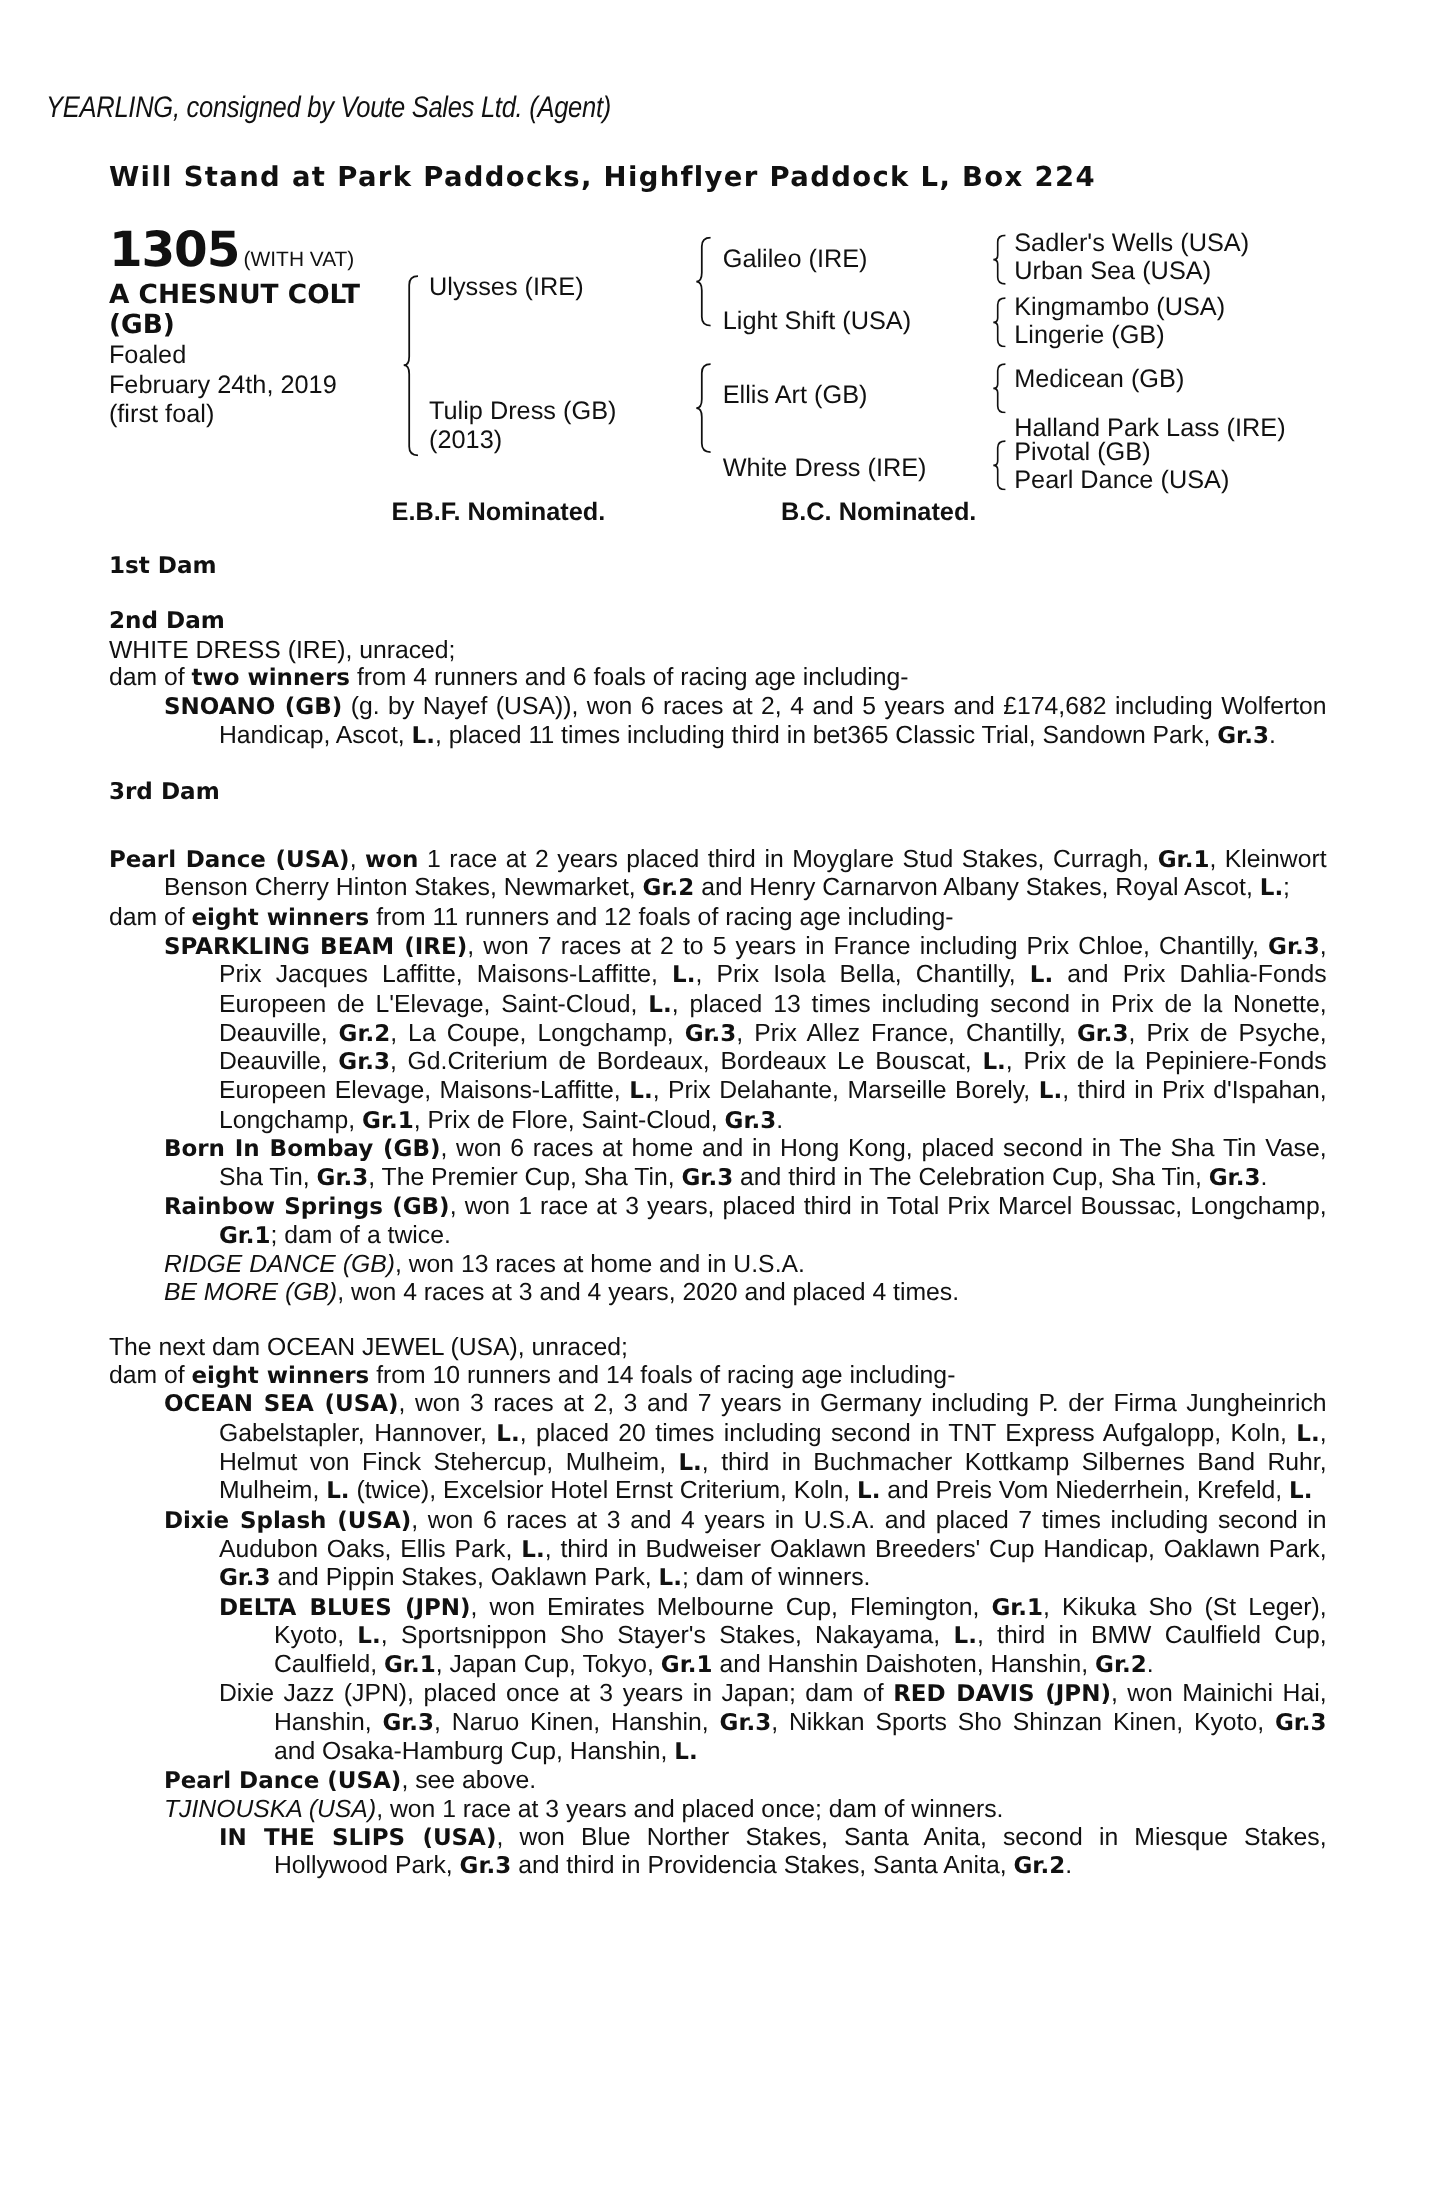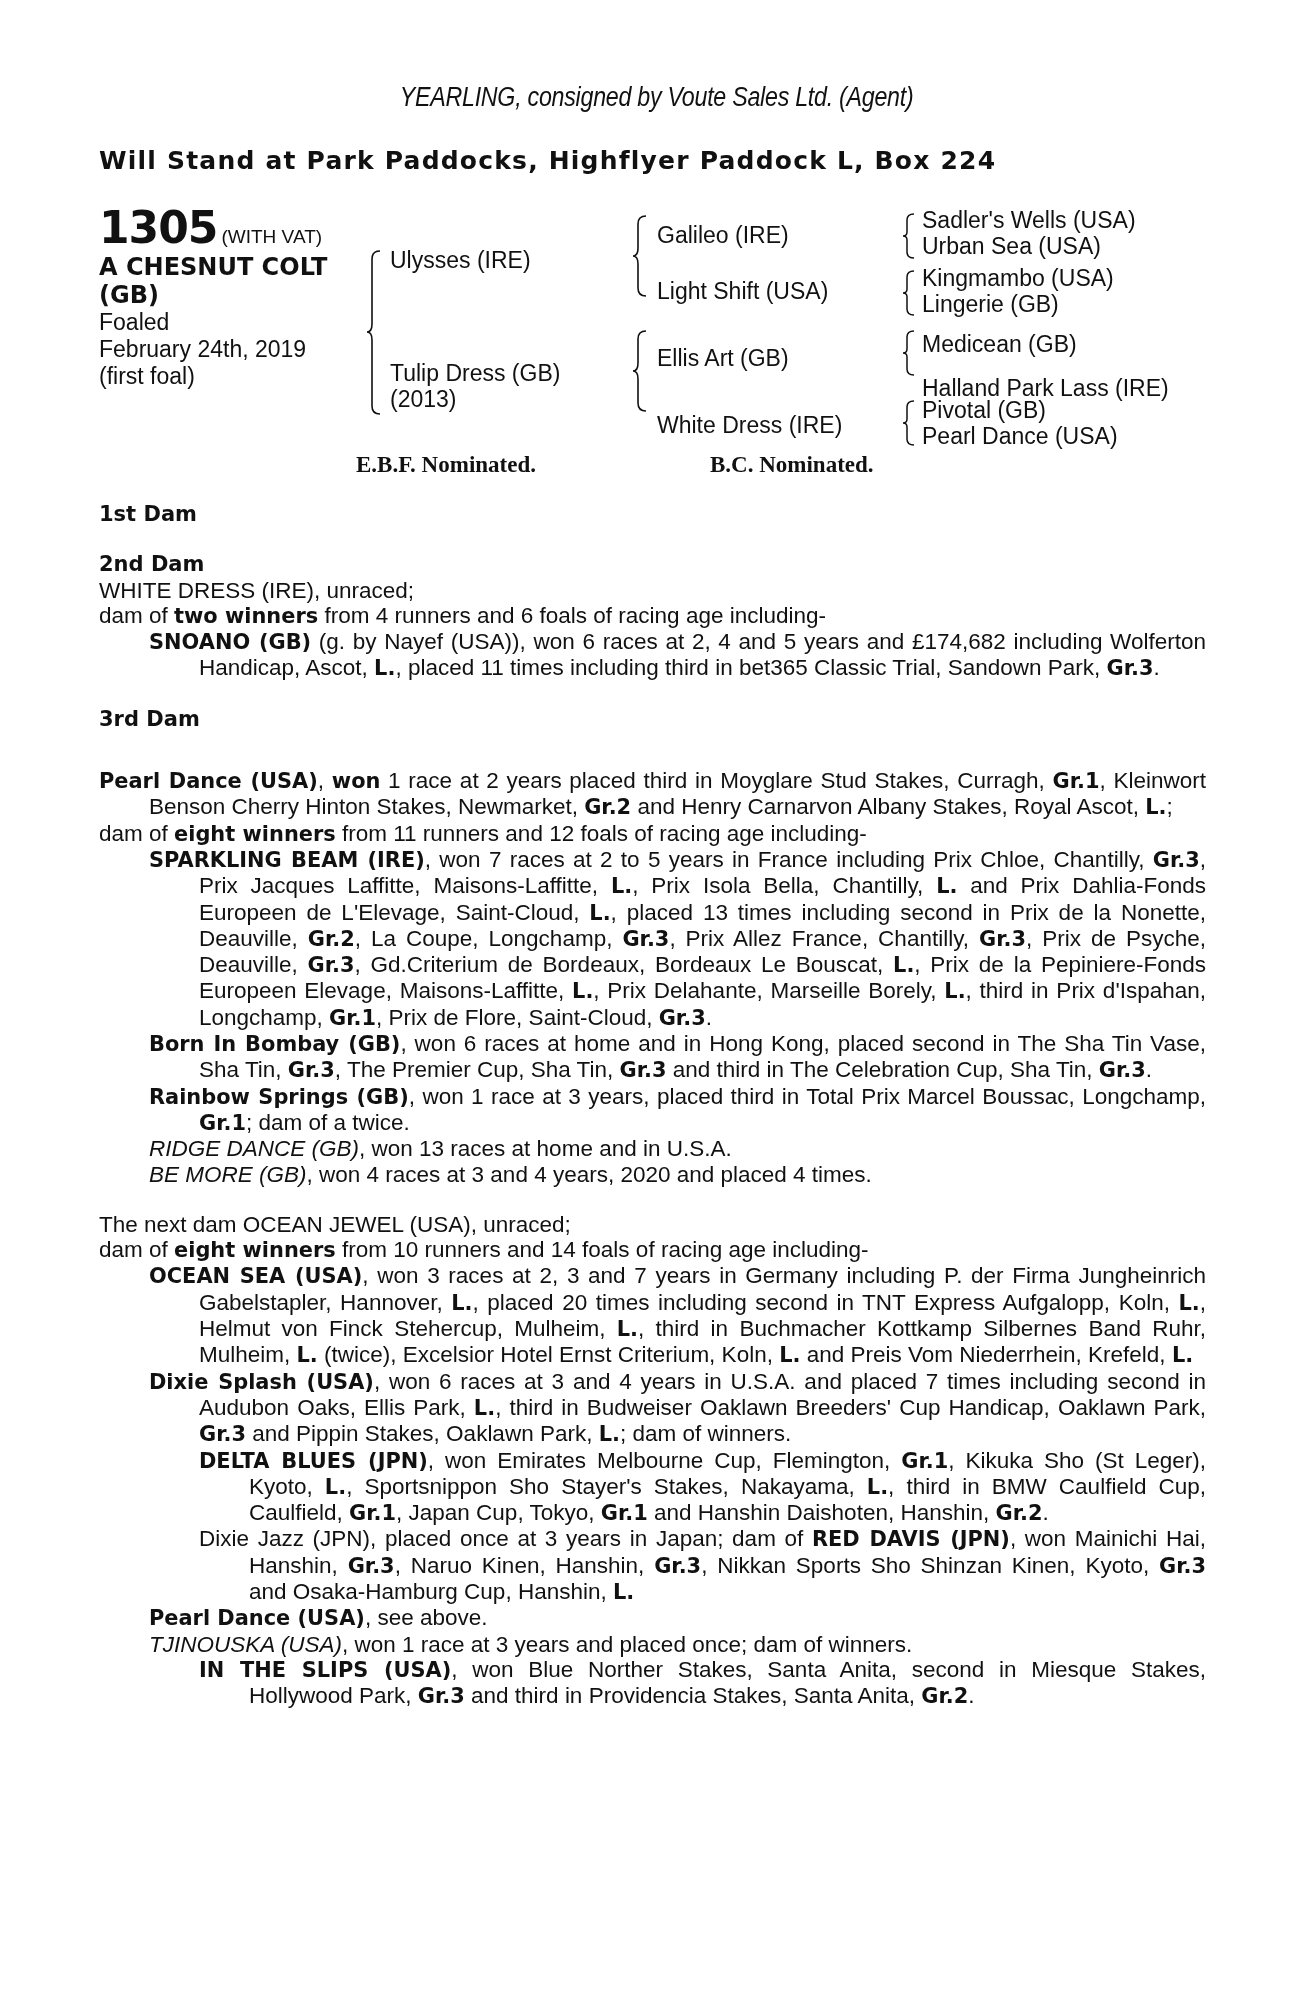--- a/index.html
+++ b/index.html
@@ -2,41 +2,41 @@
 <html><head>
 <meta charset="utf-8">
 <style>
   html, body { margin: 0; padding: 0; background: #ffffff; }
   body {
     width: 1314px; height: 2000px; position: relative; overflow: hidden;
     font-family: "Liberation Sans", sans-serif; color: #111111;
   }
   .narrow { display: inline-block; transform: scaleX(0.86); transform-origin: left center; white-space: nowrap; }
   #consignor {
-    position: absolute; top: 82px; left: 0; width: 1314px; text-align: center;
+    position: absolute; top: 82px; left: 0; width: 1314px; 
     font-style: italic; font-size: 27px; letter-spacing: -0.3px;
   }
   #stand {
     position: absolute; top: 146px; left: 99px;
     font-weight: bold; font-size: 25px; letter-spacing: 1.2px;
     font-family: "DejaVu Sans", sans-serif;
   }
   
   #lot { position: absolute; top: 205px; left: 99px; }
   #lot-number { font-family: "DejaVu Sans", sans-serif; font-weight: bold; font-size: 44px; letter-spacing: -1px; line-height: 46px; }
   #lot-vat { font-size: 19px; margin-left: 4px; }
   #lot-desc { font-family: "DejaVu Sans", sans-serif; font-weight: bold; font-size: 24px; line-height: 28px; margin-top: 2px; width: 260px; }
   .lot-line { font-size: 23px; line-height: 27px; }
 
   
   .ped { position: absolute; font-size: 23px; white-space: nowrap; line-height: 26px; }
   .brace { position: absolute; }
   .brace svg { display: block; }
   .nominated {
-    position: absolute; top: 452px; font-family: Liberation Serif, serif;
+    position: absolute; top: 452px; font-family: Liberation Sans, sans-serif;
     font-weight: bold; font-size: 23px;
   }
 
   
   #body { position: absolute; top: 502px; left: 99px; width: 1107px; font-size: 22.5px; line-height: 25.3px; }
   .sec-h { font-family: "DejaVu Sans", sans-serif; font-weight: bold; font-size: 21px; margin-top: 0; }
   .para { text-align: justify; }
   .gap { height: 25px; }
   .lvl1 { margin-left: 50px; padding-left: 50px; text-indent: -50px; text-align: justify; }
   .lvl2 { margin-left: 100px; padding-left: 50px; text-indent: -50px; text-align: justify; }

